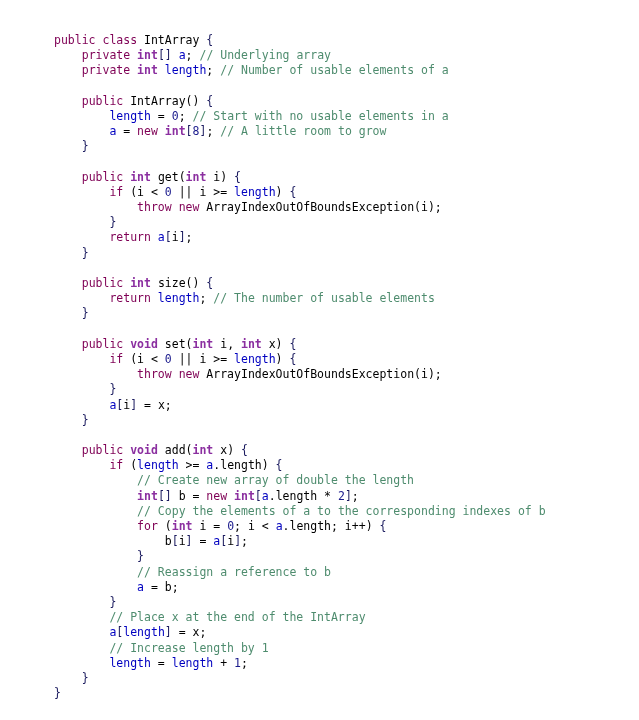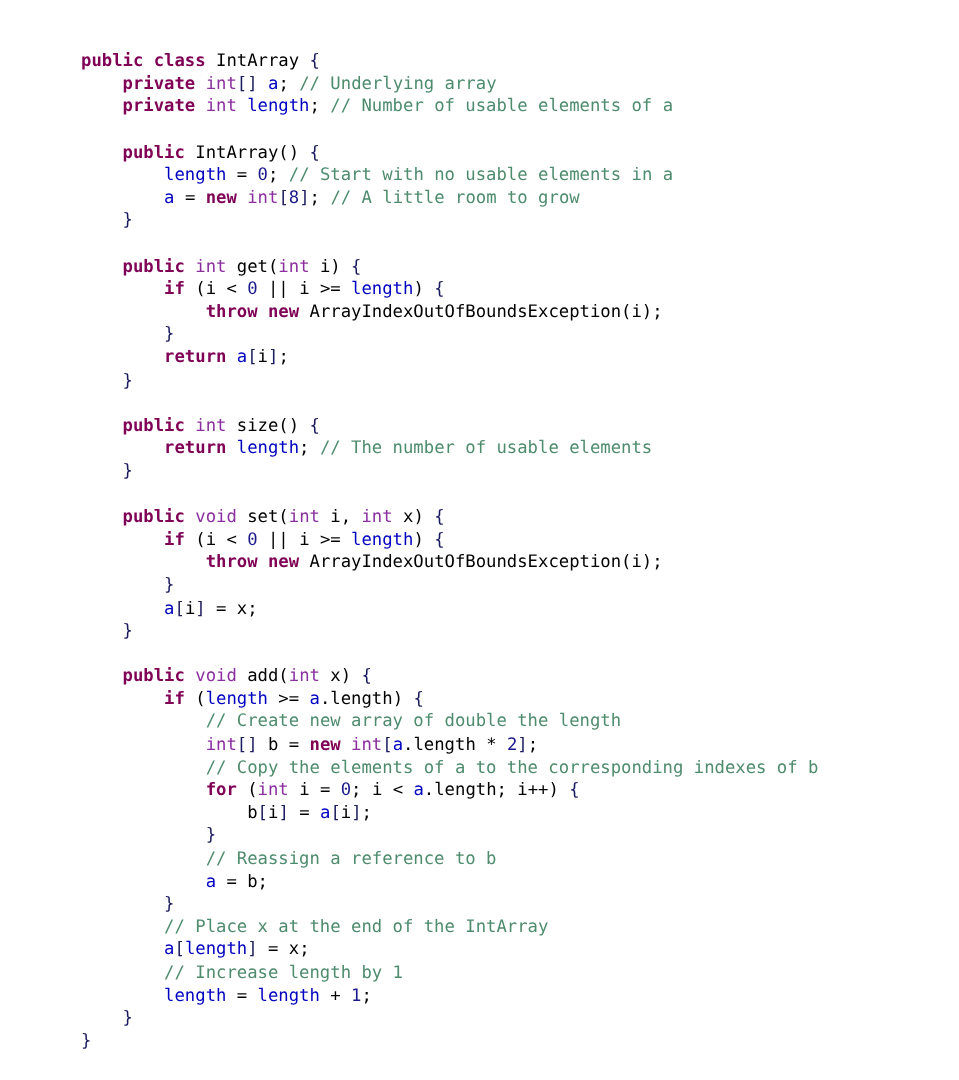--- a/index.html
+++ b/index.html
@@ -20,22 +20,22 @@
     font-size: 11.5px;
     line-height: 15.2px;
     letter-spacing: 0px;
     white-space: pre;
     color: #000000;
   }
   .ln { display: block; height: 15.2px; white-space: pre; }
   .ln.blank { height: 15.2px; }
 
   
-  .kw   { color: #7F0055; font-weight: bold; }   
-  .typ  { color: #8B2FA0; font-weight: normal; }   
+  .kw   { color: #7F0055; font-weight: normal; }   
+  .typ  { color: #8B2FA0; font-weight: bold; }   
   .fld  { color: #0000C0; }                      
   .num  { color: #1A1A8C; }                      
   .cmt  { color: #4E8C6E; }                      
   .pl   { color: #000000; }                      
   .br   { color: #1A1A5E; }                      
 </style>
 </head>
 <body>
 
 <div id="code-listing"><span class="ln"><span class="pl"></span><span class="kw">public class </span><span class="pl">IntArray </span><span class="br">{</span></span><span class="ln"><span class="pl">    </span><span class="kw">private </span><span class="typ">int</span><span class="br">[]</span><span class="pl"> </span><span class="fld">a</span><span class="pl">; </span><span class="cmt">// Underlying array</span></span><span class="ln"><span class="pl">    </span><span class="kw">private </span><span class="typ">int </span><span class="fld">length</span><span class="pl">; </span><span class="cmt">// Number of usable elements of a</span></span><span class="ln blank">&nbsp;</span><span class="ln"><span class="pl">    </span><span class="kw">public </span><span class="pl">IntArray() </span><span class="br">{</span></span><span class="ln"><span class="pl">        </span><span class="fld">length</span><span class="pl"> = </span><span class="num">0</span><span class="pl">; </span><span class="cmt">// Start with no usable elements in a</span></span><span class="ln"><span class="pl">        </span><span class="fld">a</span><span class="pl"> = </span><span class="kw">new </span><span class="typ">int</span><span class="br">[</span><span class="num">8</span><span class="br">]</span><span class="pl">; </span><span class="cmt">// A little room to grow</span></span><span class="ln"><span class="pl">    </span><span class="br">}</span></span><span class="ln blank">&nbsp;</span><span class="ln"><span class="pl">    </span><span class="kw">public </span><span class="typ">int </span><span class="pl">get(</span><span class="typ">int </span><span class="pl">i) </span><span class="br">{</span></span><span class="ln"><span class="pl">        </span><span class="kw">if </span><span class="pl">(i &lt; </span><span class="num">0</span><span class="pl"> || i &gt;= </span><span class="fld">length</span><span class="pl">) </span><span class="br">{</span></span><span class="ln"><span class="pl">            </span><span class="kw">throw new </span><span class="pl">ArrayIndexOutOfBoundsException(i);</span></span><span class="ln"><span class="pl">        </span><span class="br">}</span></span><span class="ln"><span class="pl">        </span><span class="kw">return </span><span class="fld">a</span><span class="br">[</span><span class="pl">i</span><span class="br">]</span><span class="pl">;</span></span><span class="ln"><span class="pl">    </span><span class="br">}</span></span><span class="ln blank">&nbsp;</span><span class="ln"><span class="pl">    </span><span class="kw">public </span><span class="typ">int </span><span class="pl">size() </span><span class="br">{</span></span><span class="ln"><span class="pl">        </span><span class="kw">return </span><span class="fld">length</span><span class="pl">; </span><span class="cmt">// The number of usable elements</span></span><span class="ln"><span class="pl">    </span><span class="br">}</span></span><span class="ln blank">&nbsp;</span><span class="ln"><span class="pl">    </span><span class="kw">public </span><span class="typ">void </span><span class="pl">set(</span><span class="typ">int </span><span class="pl">i, </span><span class="typ">int </span><span class="pl">x) </span><span class="br">{</span></span><span class="ln"><span class="pl">        </span><span class="kw">if </span><span class="pl">(i &lt; </span><span class="num">0</span><span class="pl"> || i &gt;= </span><span class="fld">length</span><span class="pl">) </span><span class="br">{</span></span><span class="ln"><span class="pl">            </span><span class="kw">throw new </span><span class="pl">ArrayIndexOutOfBoundsException(i);</span></span><span class="ln"><span class="pl">        </span><span class="br">}</span></span><span class="ln"><span class="pl">        </span><span class="fld">a</span><span class="br">[</span><span class="pl">i</span><span class="br">]</span><span class="pl"> = x;</span></span><span class="ln"><span class="pl">    </span><span class="br">}</span></span><span class="ln blank">&nbsp;</span><span class="ln"><span class="pl">    </span><span class="kw">public </span><span class="typ">void </span><span class="pl">add(</span><span class="typ">int </span><span class="pl">x) </span><span class="br">{</span></span><span class="ln"><span class="pl">        </span><span class="kw">if </span><span class="pl">(</span><span class="fld">length</span><span class="pl"> &gt;= </span><span class="fld">a</span><span class="pl">.length) </span><span class="br">{</span></span><span class="ln"><span class="pl">            </span><span class="cmt">// Create new array of double the length</span></span><span class="ln"><span class="pl">            </span><span class="typ">int</span><span class="br">[]</span><span class="pl"> b = </span><span class="kw">new </span><span class="typ">int</span><span class="br">[</span><span class="fld">a</span><span class="pl">.length * </span><span class="num">2</span><span class="br">]</span><span class="pl">;</span></span><span class="ln"><span class="pl">            </span><span class="cmt">// Copy the elements of a to the corresponding indexes of b</span></span><span class="ln"><span class="pl">            </span><span class="kw">for </span><span class="pl">(</span><span class="typ">int </span><span class="pl">i = </span><span class="num">0</span><span class="pl">; i &lt; </span><span class="fld">a</span><span class="pl">.length; i++) </span><span class="br">{</span></span><span class="ln"><span class="pl">                </span><span class="pl">b</span><span class="br">[</span><span class="pl">i</span><span class="br">]</span><span class="pl"> = </span><span class="fld">a</span><span class="br">[</span><span class="pl">i</span><span class="br">]</span><span class="pl">;</span></span><span class="ln"><span class="pl">            </span><span class="br">}</span></span><span class="ln"><span class="pl">            </span><span class="cmt">// Reassign a reference to b</span></span><span class="ln"><span class="pl">            </span><span class="fld">a</span><span class="pl"> = b;</span></span><span class="ln"><span class="pl">        </span><span class="br">}</span></span><span class="ln"><span class="pl">        </span><span class="cmt">// Place x at the end of the IntArray</span></span><span class="ln"><span class="pl">        </span><span class="fld">a</span><span class="br">[</span><span class="fld">length</span><span class="br">]</span><span class="pl"> = x;</span></span><span class="ln"><span class="pl">        </span><span class="cmt">// Increase length by 1</span></span><span class="ln"><span class="pl">        </span><span class="fld">length</span><span class="pl"> = </span><span class="fld">length</span><span class="pl"> + </span><span class="num">1</span><span class="pl">;</span></span><span class="ln"><span class="pl">    </span><span class="br">}</span></span><span class="ln"><span class="pl"></span><span class="br">}</span></span></div>

